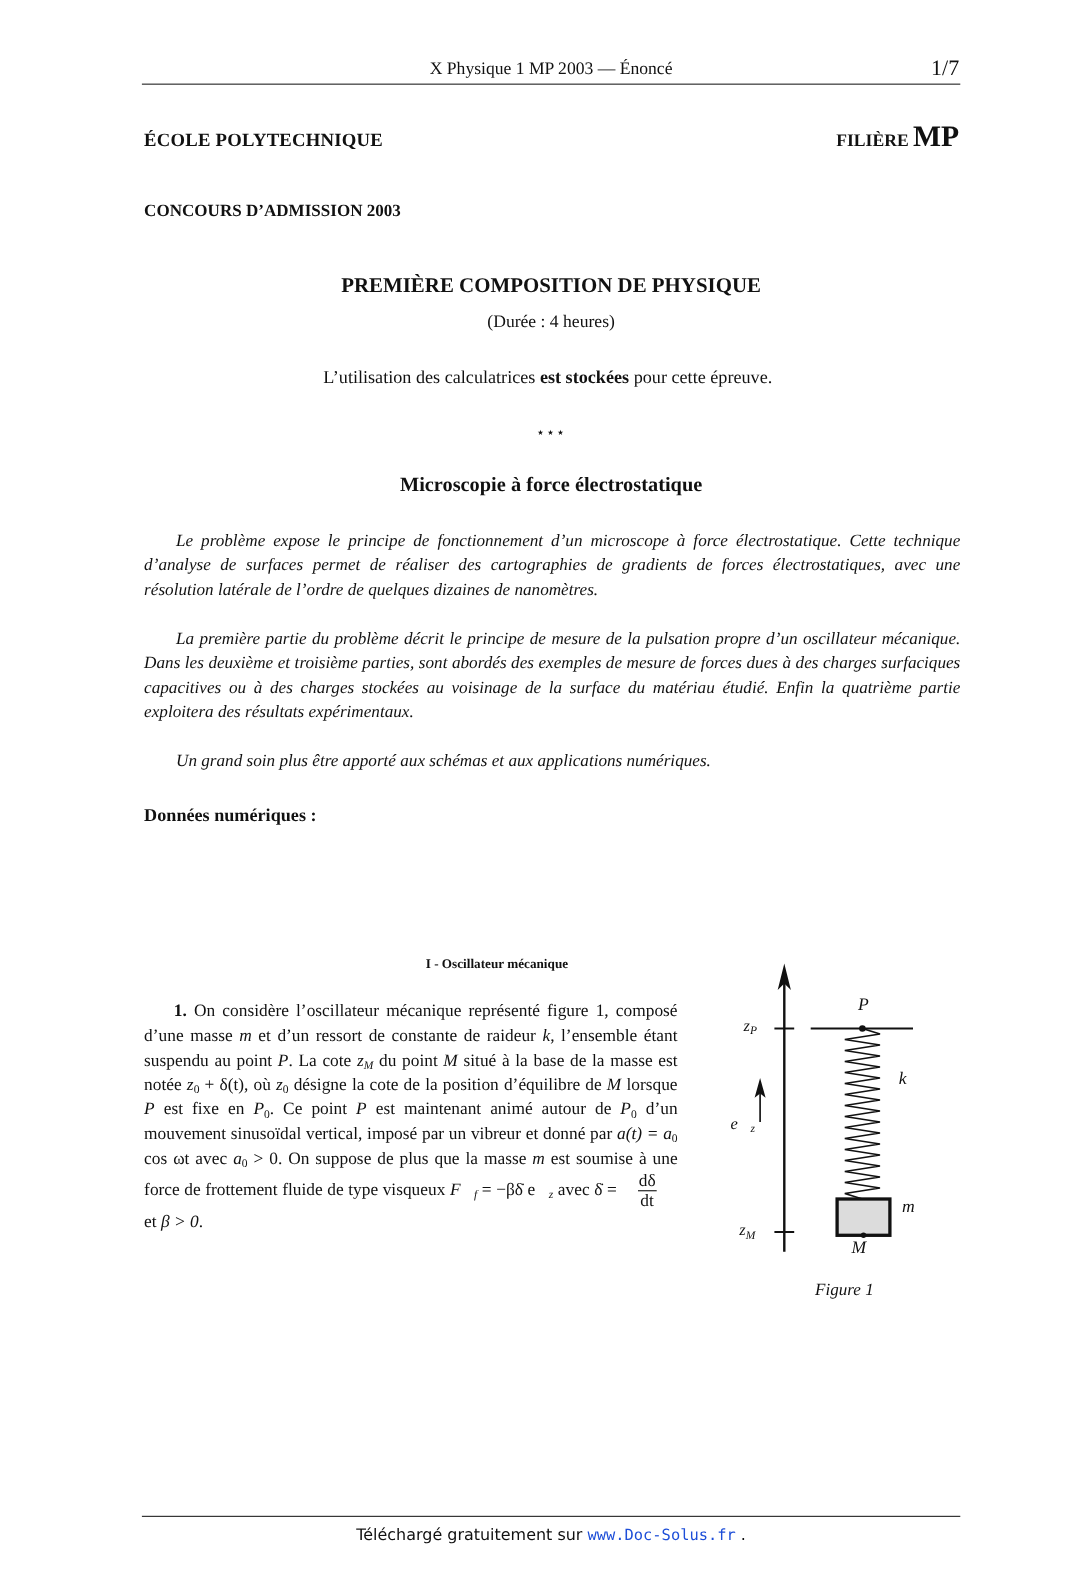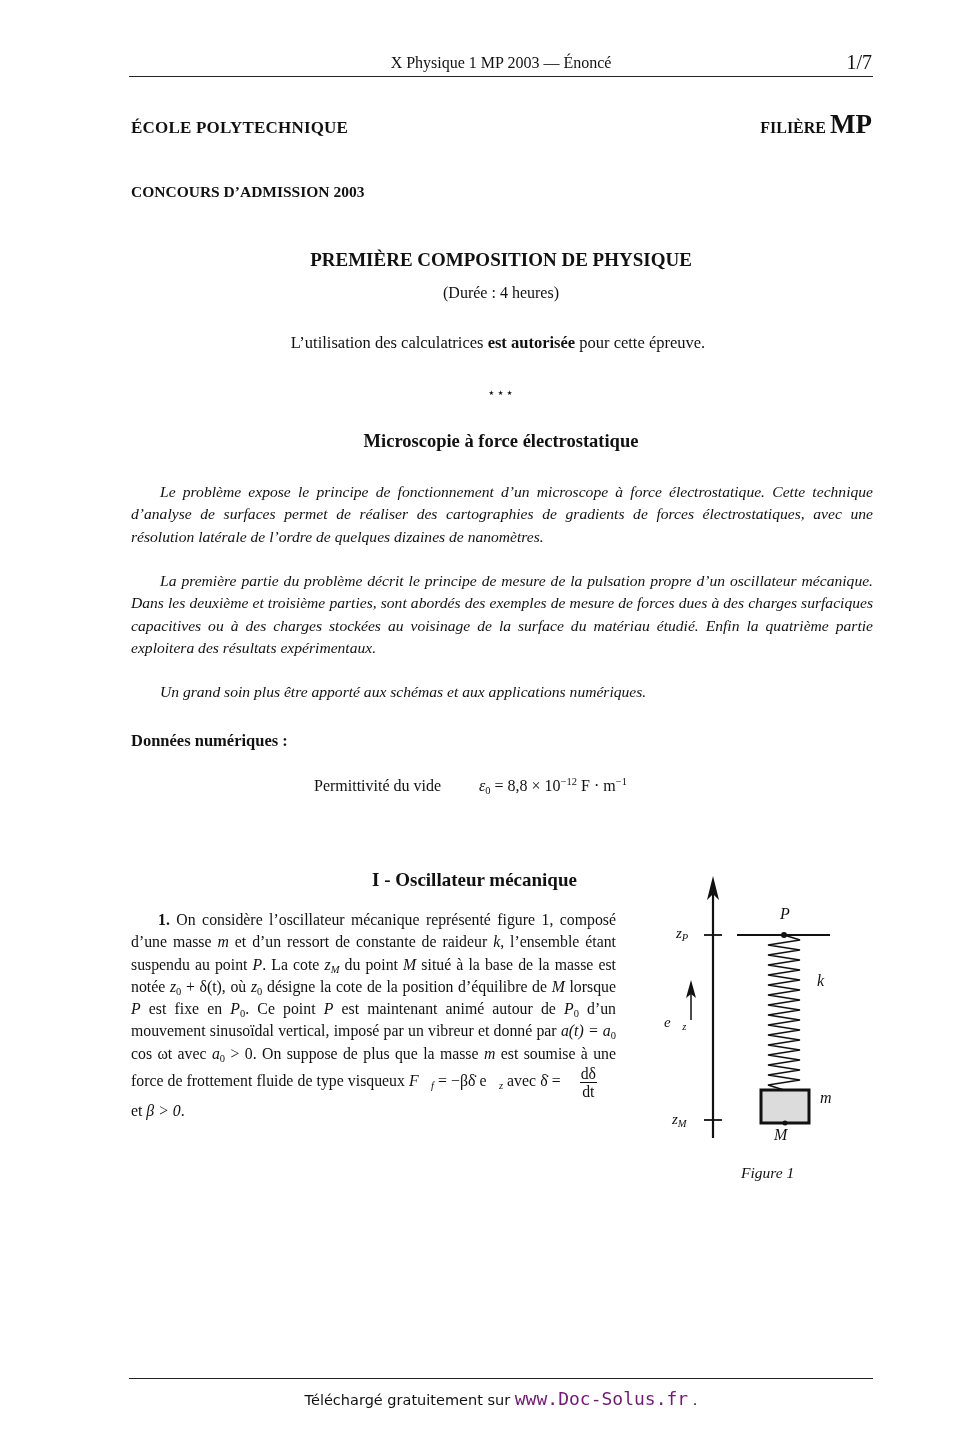--- a/index.html
+++ b/index.html
@@ -23,67 +23,63 @@
   .intro { left: 131px; width: 742px; font-style: italic; font-size: 15.6px; line-height: 22.3px; text-align: justify; text-indent: 29px; }
   .intro.p1 { top: 481px; }
   .intro.p2 { top: 570px; }
   .intro.p3 { top: 681px; }
   .donnees-title { left: 131px; top: 731px; font-size: 16.5px; font-weight: bold; }
   .donnees { left: 314px; top: 774px; font-size: 16px; line-height: 23px; }
   .donnees .row { display: flex; }
   .donnees .lbl { width: 165px; }
   sup { font-size: 10.5px; vertical-align: 6px; line-height: 0; }
   sub { font-size: 10.5px; vertical-align: -3px; line-height: 0; }
-  .sec-title { left: 372px; top: 869px; font-size: 19px; font-weight: bold; }
+  .sec-title { left: 387px; top: 869px; font-size: 12px; font-weight: bold; }
   .q1 { left: 131px; width: 485px; top: 909px; font-size: 15.8px; line-height: 22.3px; text-align: justify; }
   .q1 .num { font-weight: bold; margin-left: 27px; }
   .frac { display: inline-block; vertical-align: middle; text-align: center; line-height: 17px; margin: 0 19px; }
   .frac span { display: block; }
   .frac .top { border-bottom: 1px solid #111; padding: 0 1px; }
   .figure { left: 650px; top: 870px; width: 240px; height: 330px; }
   .fig-caption { left: 714px; top: 1164px; font-style: italic; font-size: 15.5px; margin-left: 27px; }
   .footer-rule { left: 129px; width: 744px; top: 1378px; height: 0; border-top: 1.2px solid #222; }
   .footer { left: 0; width: 1002px; top: 1388px; text-align: center; font-family: "DejaVu Sans", sans-serif; font-size: 14.5px; }
-  .footer .link { font-family: "DejaVu Sans Mono", "Liberation Mono", monospace; color: #701a75; font-size: 18px; }
+  .footer .link { font-family: "DejaVu Sans Mono", "Liberation Mono", monospace; color: #1d4ed8; font-size: 14px; }
   i.m { font-style: italic; }
 </style>
 </head>
 <body>
 
 <div class="abs header-title serif">X Physique 1 MP 2003 — Énoncé</div>
 <div class="abs header-page serif">1/7</div>
 <div class="abs header-rule"></div>
 
 <div class="abs school serif">ÉCOLE POLYTECHNIQUE</div>
 <div class="abs filiere serif">
   <span class="small">FILIÈRE</span>
   <span class="big">MP</span>
 </div>
 <div class="abs concours serif">CONCOURS D’ADMISSION 2003</div>
 
 <div class="abs compo serif">PREMIÈRE COMPOSITION DE PHYSIQUE</div>
 <div class="abs duree serif">(Durée : 4 heures)</div>
 
 <div class="abs calc serif">
-  <span>L’utilisation des calculatrices </span><b>est autorisée</b><span> pour cette épreuve.</span>
+  <span>L’utilisation des calculatrices </span><b>est stockées</b><span> pour cette épreuve.</span>
 </div>
 
 <div class="abs stars serif">⋆⋆⋆</div>
 <div class="abs sujet serif">Microscopie à force électrostatique</div>
 
 <div class="abs intro p1 serif">Le problème expose le principe de fonctionnement d’un microscope à force électrostatique. Cette technique d’analyse de surfaces permet de réaliser des cartographies de gradients de forces électrostatiques, avec une résolution latérale de l’ordre de quelques dizaines de nanomètres.</div>
 <div class="abs intro p2 serif">La première partie du problème décrit le principe de mesure de la pulsation propre d’un oscillateur mécanique. Dans les deuxième et troisième parties, sont abordés des exemples de mesure de forces dues à des charges surfaciques capacitives ou à des charges stockées au voisinage de la surface du matériau étudié. Enfin la quatrième partie exploitera des résultats expérimentaux.</div>
 <div class="abs intro p3 serif">Un grand soin plus être apporté aux schémas et aux applications numériques.</div>
 
 <div class="abs donnees-title serif">Données numériques :</div>
 <div class="abs donnees serif">
-  <div class="row">
-    <span class="lbl">Permittivité du vide</span>
-    <span><i class="m">ε</i><sub>0</sub> = <span>8,8</span> × 10<sup>−12</sup> <span>F · m</span><sup>−1</sup></span>
-  </div>
 </div>
 
 <div class="abs sec-title serif">I - Oscillateur mécanique</div>
 
 <div class="abs q1 serif"><span class="num">1.</span><span> On considère l’oscillateur mécanique représenté figure 1, composé d’une masse </span><i class="m">m</i><span> et d’un ressort de constante de raideur </span><i class="m">k</i><span>, l’ensemble étant suspendu au point </span><i class="m">P</i><span>. La cote </span><i class="m">z</i><sub><i>M</i></sub><span> du point </span><i class="m">M</i><span> situé à la base de la masse est notée </span><i class="m">z</i><sub>0</sub><span> + δ(t)</span><span>, où </span><i class="m">z</i><sub>0</sub><span> désigne la cote de la position d’équilibre de </span><i class="m">M</i><span> lorsque </span><i class="m">P</i><span> est fixe en </span><i class="m">P</i><sub>0</sub><span>. Ce point </span><i class="m">P</i><span> est maintenant animé autour de </span><i class="m">P</i><sub>0</sub><span> d’un mouvement sinusoïdal vertical, imposé par un vibreur et donné par </span><i class="m">a(t) = a</i><sub>0</sub><span> cos ωt</span><span> avec </span><i class="m">a</i><sub>0</sub><span> &gt; 0</span><span>. On suppose de plus que la masse </span><i class="m">m</i><span> est soumise à une force de frottement fluide de type visqueux </span><i class="m">F⃗</i><sub><i>f</i></sub><span> = −βδ̇ e⃗</span><sub><i>z</i></sub><span> avec </span><span>δ̇ =</span><span class="frac"><span class="top">dδ</span><span>dt</span></span><span> et </span><i class="m">β &gt; 0</i><span>.</span></div>
 
 <div class="abs figure">
   <svg width="240" height="300" viewBox="0 0 240 300">
 
     <line x1="63" y1="14" x2="63" y2="268" stroke="#111" stroke-width="2.2"></line>

